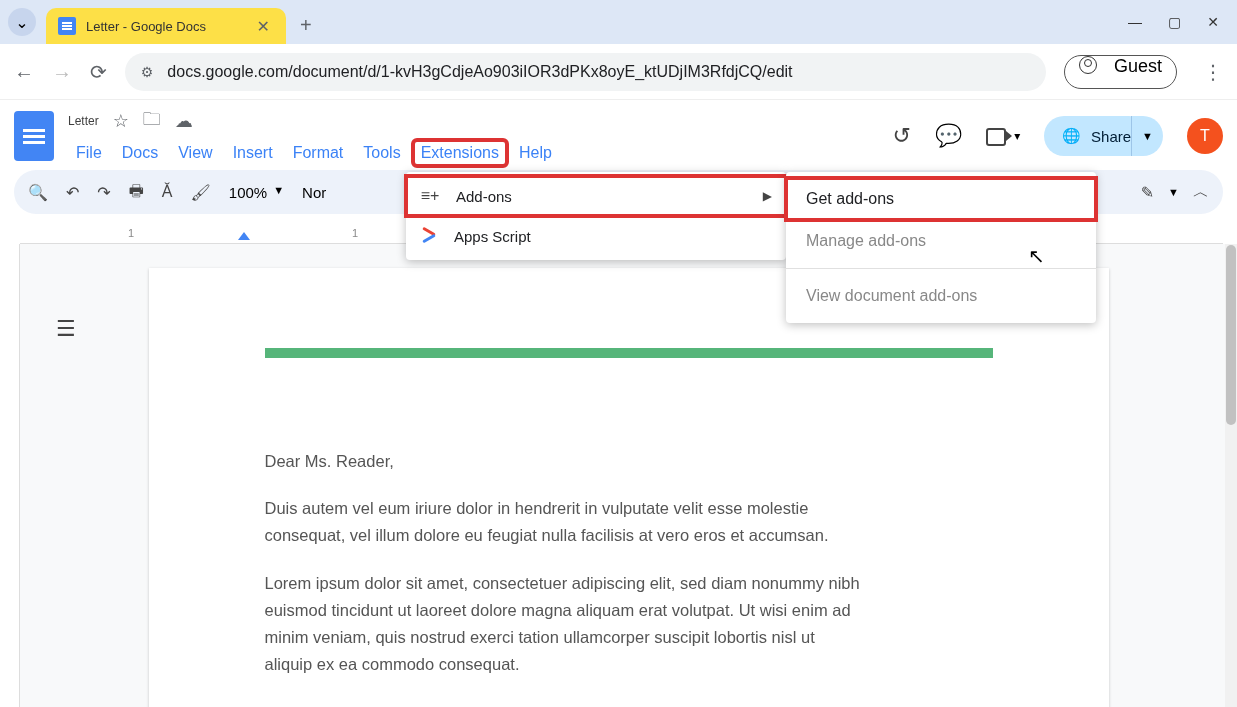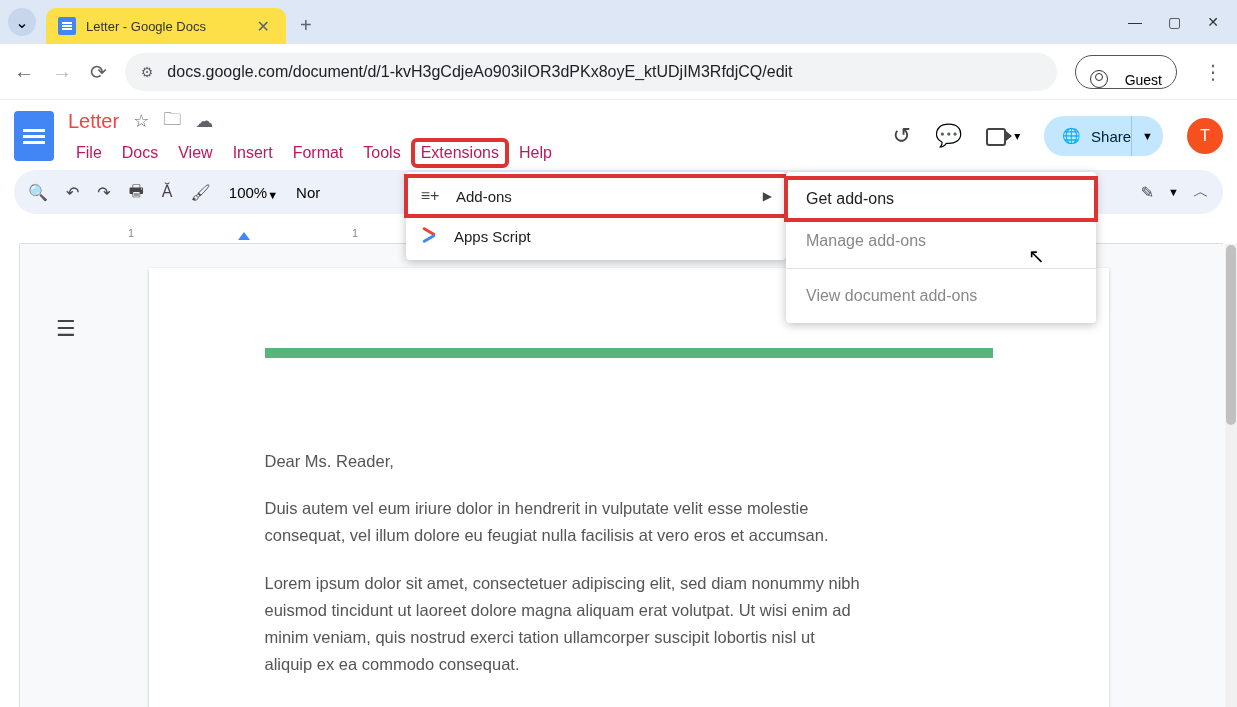--- a/index.html
+++ b/index.html
@@ -11,42 +11,42 @@
 .tab-favicon::after{content:"";width:10px;height:2px;background:#fff;box-shadow:0 3px 0 #fff,0 -3px 0 #fff}
 .tab-title{font-size:13px;color:#333;flex:1}
 .tab-close{font-size:16px;color:#5f6368;margin-left:auto;padding:0 4px}
 .new-tab{font-size:20px;color:#5f6368;margin-left:14px;margin-top:6px}
 .window-ctrls{margin-left:auto;display:flex;gap:26px;margin-right:10px;font-size:14px;color:#333}
 .addr-bar{height:56px;background:#fff;display:flex;align-items:center;padding:0 14px;gap:18px;border-bottom:1px solid #eee}
 .nav-btn{font-size:20px;color:#5f6368}
 .nav-btn.disabled{color:#bbb}
 .url-box{flex:1;height:38px;background:#f1f3f4;border-radius:20px;display:flex;align-items:center;padding:0 16px;gap:14px;font-size:16px;color:#202124}
 .url-icon{font-size:14px;color:#5f6368}
-.guest-chip{height:34px;border:1px solid #555;border-radius:18px;display:flex;align-items:flex-end;padding:0 14px;gap:17px;font-size:14px}
+.guest-chip{height:34px;border:1px solid #555;border-radius:18px;display:flex;align-items:flex-start;padding:0 14px;gap:17px;font-size:18px}
 .guest-avatar{width:18px;height:18px;border:1.5px solid #333;border-radius:50%;position:relative}
 .guest-avatar::before{content:"";position:absolute;top:2px;left:4px;width:6px;height:6px;border:1.5px solid #333;border-radius:50%}
 .kebab{font-size:20px;color:#5f6368;margin-left:8px}
 .docs-header{height:64px;display:flex;align-items:center;padding:8px 14px 0}
 .docs-logo{width:40px;height:50px;background:#4285f4;border-radius:4px;margin-right:14px;display:flex;align-items:center;justify-content:center;flex-direction:column}
 .docs-logo::before{content:"";width:22px;height:3px;background:#fff;box-shadow:0 6px 0 #fff,0 -6px 0 #fff}
 .title-area{display:flex;flex-direction:column}
 .doc-title-row{display:flex;align-items:center;gap:14px}
-.doc-title{font-size:20px;color:#ef4444}
+.doc-title{font-size:12px;color:#404040}
 .title-icon{font-size:18px;color:#5f6368}
 .menu-bar{display:flex;gap:4px;margin-top:4px}
-.menu-item{font-size:16px;color:#be185d;padding:4px 8px;border-radius:4px}
+.menu-item{font-size:16px;color:#3b82f6;padding:4px 8px;border-radius:4px}
 .menu-item.highlighted{outline:4px solid #d33;outline-offset:-2px}
 .header-right{margin-left:auto;display:flex;align-items:center;gap:24px}
 .hr-icon{font-size:22px;color:#444}
 .share-btn{background:#c2e7ff;height:40px;border-radius:20px;display:flex;align-items:center;padding:0 18px;gap:10px;font-size:15px;color:#001d35}
 .share-caret{padding:0 10px;border-left:1px solid #9dc5e8;height:40px;display:flex;align-items:center;background:#c2e7ff;border-radius:0 20px 20px 0;margin-left:-18px}
 .user-avatar{width:36px;height:36px;border-radius:50%;background:#f4511e;color:#fff;display:flex;align-items:center;justify-content:center;font-size:16px}
 .toolbar{height:44px;background:#edf2fa;border-radius:24px;margin:6px 14px;display:flex;align-items:center;padding:0 14px;gap:18px;position:relative}
 .tb-icon{font-size:16px;color:#444}
-.zoom{font-size:15px;display:flex;align-items:flex-end;}
+.zoom{font-size:15px;display:flex;align-items:flex-start;gap:6px}
 .tb-right{margin-left:auto;display:flex;align-items:center;gap:14px}
 .ext-menu{position:absolute;left:406px;top:172px;width:380px;background:#fff;box-shadow:0 2px 10px rgba(0,0,0,.25);border-radius:4px;z-index:50;padding:4px 0}
 .ext-item{height:40px;display:flex;align-items:center;padding:0 14px;gap:16px;font-size:15px;color:#202124;position:relative}
 .ext-item.highlighted{outline:4px solid #d33;outline-offset:-2px}
 .ext-icon{width:20px;text-align:center;font-size:16px;color:#444}
 .ext-arrow{margin-left:auto;font-size:12px;color:#444}
 .apps-script-icon{width:18px;height:18px;position:relative}
 .apps-script-icon::before{content:"";position:absolute;width:14px;height:3px;background:#ea4335;top:3px;left:2px;transform:rotate(30deg);border-radius:2px}
 .apps-script-icon::after{content:"";position:absolute;width:14px;height:3px;background:#4285f4;top:10px;left:2px;transform:rotate(-30deg);border-radius:2px}
 .sub-menu{position:absolute;left:786px;top:172px;width:310px;background:#fff;box-shadow:0 2px 10px rgba(0,0,0,.25);border-radius:4px;z-index:60;padding:6px 0}

